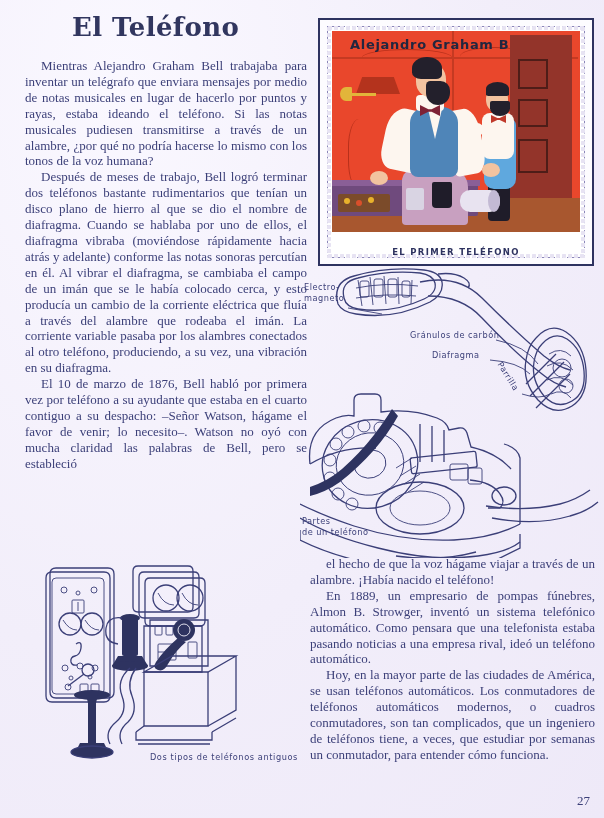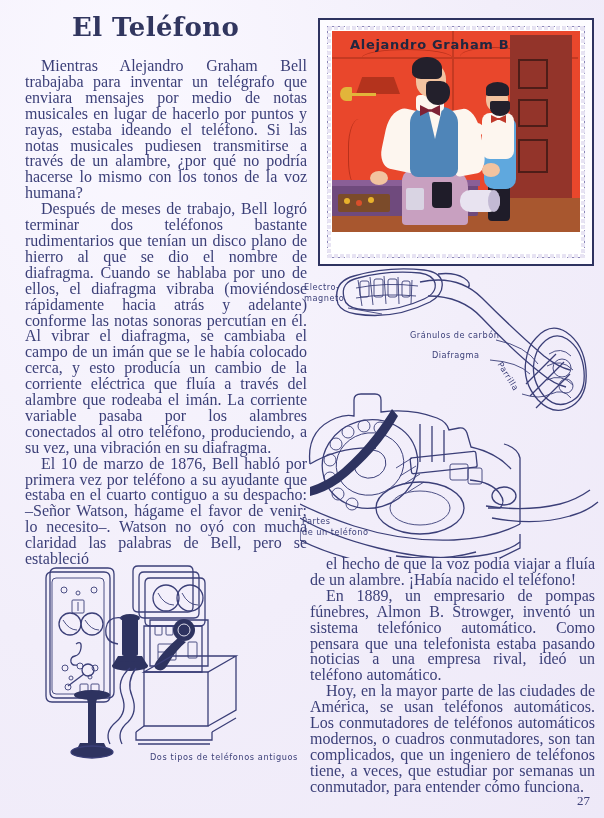--- a/index.html
+++ b/index.html
@@ -22,21 +22,21 @@
     font-weight:700;
     font-size:26px;
     letter-spacing:.4px;
     color:#31365f;
   }
   
   .col{
     position:absolute;
     text-align:justify;
     text-justify:inter-word;
-    font-size:16px;
+    font-size:13px;
     line-height:15.9px;
     color:#3b3f78;
     font-family:"Liberation Serif", serif;
   }
   .col p{margin:0;text-indent:16px;}
   .col-left{left:25px;top:58px;width:282px;}
   .col-right-bottom{left:310px;top:556px;width:285px;}
   
   .folio{position:absolute;right:14px;bottom:9px;font-size:13px;color:#3b3f78;}
 
@@ -240,20 +240,21 @@
       <div class="o-bit" style="left:12px;bottom:28px;background:#e8b22c;"></div>
       <div class="o-bit" style="left:24px;bottom:26px;background:#d94f2b;"></div>
       <div class="o-bit" style="left:36px;bottom:29px;background:#e8b22c;"></div>
       <div class="o-can"></div>
       <div class="o-cup"></div>
       <div class="o-drum">
           <b></b>
         </div>
     </div>
 
+    <div class="stamp-caption">EL PRIMER TELÉFONO</div>
   </div>
 
   <div class="diagram">
     <svg width="300" height="290" viewBox="0 0 300 290">
 
       <path class="ln" d="M38 36 q-6 -22 16 -28 q34 -10 70 -6 q16 2 18 12 q2 12 -12 20 q-36 18 -74 12 q-14 -2 -18 -10 z"></path>
       <path class="ln" d="M44 30 q-4 -16 14 -20 q30 -8 62 -5 q13 2 15 10 q2 10 -11 16 q-32 15 -66 10 q-12 -2 -14 -11 z"></path>
       <path class="ln-t" d="M58 12 l4 26 M70 9 l3 28 M84 8 l2 28 M98 9 l1 27 M112 12 l-1 24"></path>
       <path class="ln-t" d="M56 20 q30 -6 62 -2 M56 30 q30 -5 60 -2"></path>
       <rect class="ln-t" x="60" y="13" width="9" height="16" rx="2"></rect>
@@ -320,21 +321,21 @@
 
     <svg width="300" height="290" viewBox="0 0 300 290" style="position:absolute;left:0;top:0;pointer-events:none;">
       <path class="ln-t" d="M48 40 L82 46"></path>
       <path class="ln-t" d="M196 72 q30 6 42 24"></path>
       <path class="ln-t" d="M190 92 q28 2 40 14"></path>
       <path class="ln-t" d="M222 126 q18 6 28 0"></path>
     </svg>
   </div>
 
   <div class="col col-right-bottom">
-    <p>el hecho de que la voz podía viajar a fluía de un alambre. ¡Había nacido el teléfono!</p>
+    <p>el hecho de que la voz hágame viajar a través de un alambre. ¡Había nacido el teléfono!</p>
     <p>En 1889, un empresario de pompas fúnebres, Almon B. Strowger, inventó un sistema telefónico automático. Como pensara que una telefonista estaba pasando noticias a una empresa rival, ideó un teléfono automático.</p>
     <p>Hoy, en la mayor parte de las ciudades de América, se usan teléfonos automáticos. Los conmutadores de teléfonos automáticos modernos, o cuadros conmutadores, son tan complicados, que un ingeniero de teléfonos tiene, a veces, que estudiar por semanas un conmutador, para entender cómo funciona.</p>
   </div>
 
   <div class="old-phones">
     <svg width="280" height="215" viewBox="0 0 280 215">
 
       <path class="ln" d="M38 12 l52 0 q6 0 6 6 l0 118 q0 6 -6 6 l-52 0 q-6 0 -6 -6 l0 -118 q0 -6 6 -6 z"></path>
       <path class="ln" d="M34 16 l52 0 q6 0 6 6 l0 118 q0 6 -6 6 l-52 0 q-6 0 -6 -6 l0 -118 q0 -6 6 -6 z"></path>
       <path class="ln-t" d="M38 22 l44 0 q4 0 4 4 l0 108 q0 4 -4 4 l-44 0 q-4 0 -4 -4 l0 -108 q0 -4 4 -4 z"></path>

